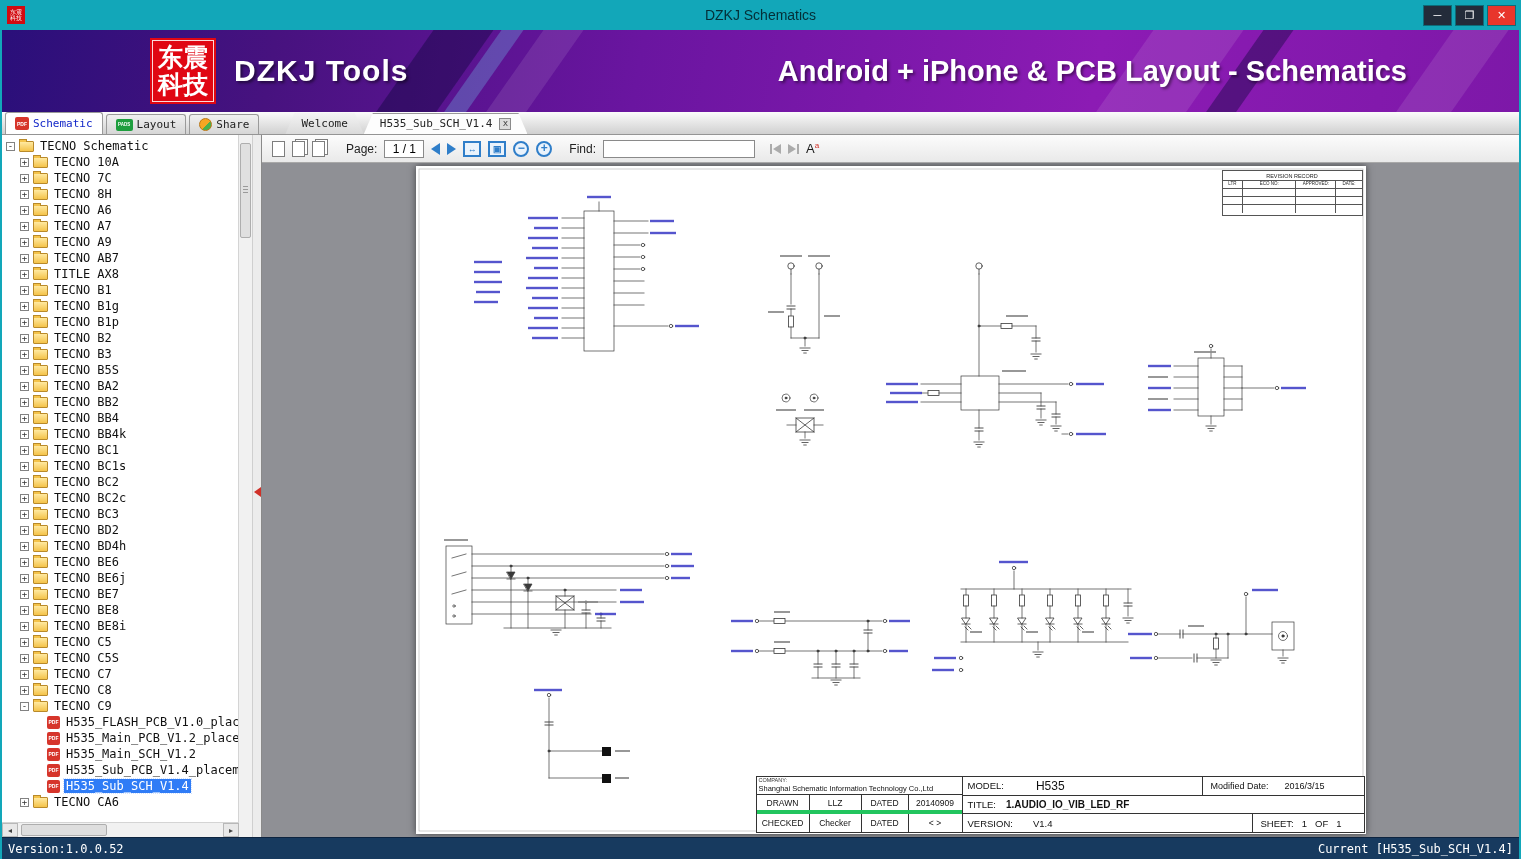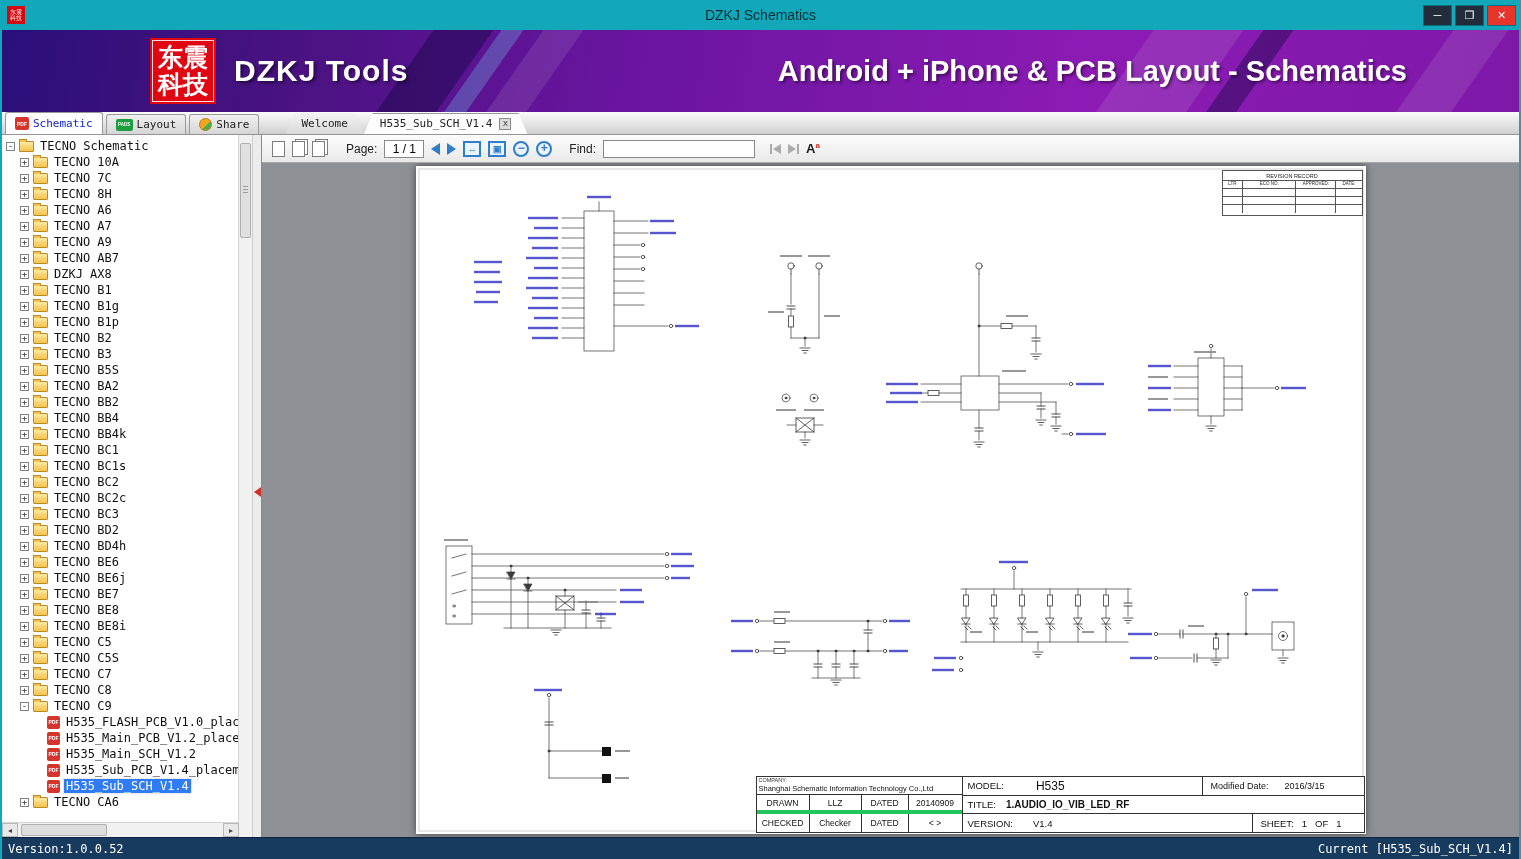--- a/index.html
+++ b/index.html
@@ -92,21 +92,21 @@
   .tri.right{border-left:9px solid #2f7ec9;}
   .fit-btn{width:18px;height:16px;border:2px solid #2f7ec9;color:#2f7ec9;font-size:9px;line-height:12px;text-align:center;
     font-weight:bold;background:#eaf3fc;flex:none;}
   .zoom-btn{width:16px;height:16px;border:2px solid #2f7ec9;border-radius:50%;color:#2f7ec9;font-size:12px;line-height:11px;
     text-align:center;font-weight:bold;background:#eaf3fc;flex:none;}
   .gtri{width:0;height:0;border-top:5px solid transparent;border-bottom:5px solid transparent;flex:none;}
   .gtri.left{border-right:8px solid #ababab;}
   .gtri.right{border-left:8px solid #ababab;}
   .gbar{width:2px;height:10px;background:#ababab;flex:none;}
   .nav-pair{display:flex;align-items:center;gap:1px;}
-  .case-icon{font-weight:bold;color:#1a1a1a;font-size:13px;}
+  .case-icon{font-weight:normal;color:#1a1a1a;font-size:13px;}
   .case-icon sup{color:#d03028;font-size:8px;}
 
   
   .docarea{flex:1;position:relative;overflow:hidden;background:#8f9095;}
   .page{position:absolute;left:50%;transform:translateX(-50%);top:3px;width:950px;height:668px;background:#fff;
     box-shadow:0 0 7px rgba(0,0,0,.55);}
   .schem{position:absolute;inset:0;width:100%;height:100%;}
 
   .revtable{position:absolute;left:806px;top:4px;width:141px;height:46px;border:1px solid #555;font-family:"Liberation Sans",sans-serif;color:#222;}
   .rev-h{height:10px;border-bottom:1px solid #555;font-size:5.5px;text-align:center;line-height:10px;}
@@ -236,21 +236,21 @@
             <span class="tlabel">TECNO A9</span>
           </div>
           <div class="trow" style="padding-left: 18px;">
             <span class="toggle">+</span>
             <span class="foldericon"></span>
             <span class="tlabel">TECNO AB7</span>
           </div>
           <div class="trow" style="padding-left: 18px;">
             <span class="toggle">+</span>
             <span class="foldericon"></span>
-            <span class="tlabel">DZKJ AX8</span>
+            <span class="tlabel">TITLE AX8</span>
           </div>
           <div class="trow" style="padding-left: 18px;">
             <span class="toggle">+</span>
             <span class="foldericon"></span>
             <span class="tlabel">TECNO B1</span>
           </div>
           <div class="trow" style="padding-left: 18px;">
             <span class="toggle">+</span>
             <span class="foldericon"></span>
             <span class="tlabel">TECNO B1g</span>

